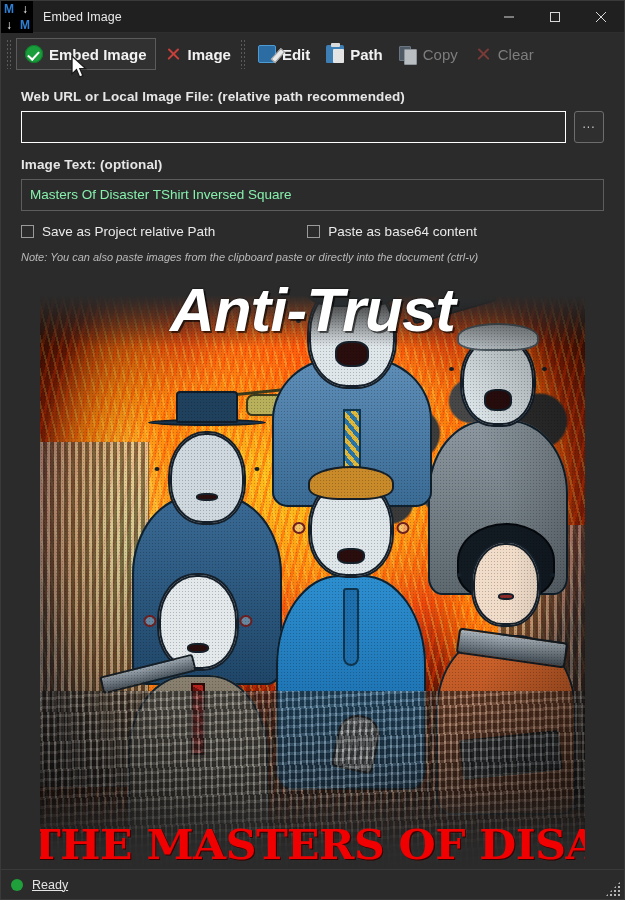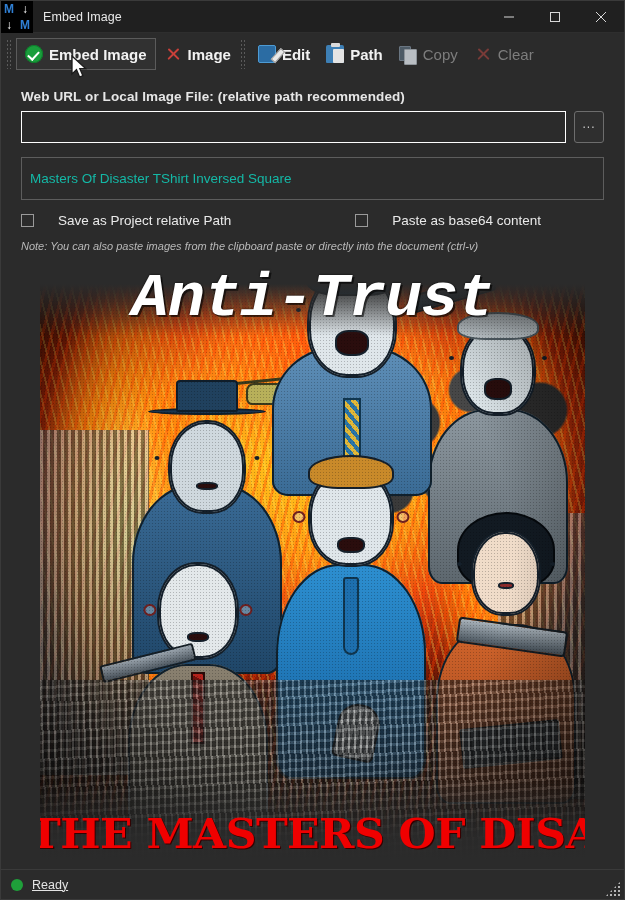--- a/index.html
+++ b/index.html
@@ -157,43 +157,43 @@
   }
   .field-label {
     color: #e6e6e6; font-size: 13.5px; font-weight: 700;
     margin-bottom: 7px; letter-spacing: .1px;
   }
   .url-row { display: flex; gap: 8px; align-items: stretch; }
   .text-input {
     flex: 1 1 auto; height: 32px;
     background: #2b2b2b;
     border: 1px solid #ffffff;
-    color: #14b8a6; font-size: 13.5px;
+    color: #86efac; font-size: 13.5px;
     padding: 12px 8px;
     font-family: "Liberation Sans", sans-serif;
     outline: none;
   }
   .browse-btn {
     width: 30px; height: 32px; flex: 0 0 30px;
     background: #2f2f2f; border: 1px solid #6d6d6d; border-radius: 3px;
     color: #cfcfcf; font-size: 12px;
     display: flex; align-items: center; justify-content: center;
     letter-spacing: 1px; padding-bottom: 6px;
   }
   .spacer-14 { height: 14px; }
   .text-input.plain {
     border: 1px solid #5d5d5d;
     width: 100%;
   }
   .checks {
     display: flex; align-items: center;
     margin-top: 13px;
   }
-  .check-item { display: flex; align-items: center; gap: 24px; }
-  .check-item.second { margin-left: 96px; padding-left: 28px; }
+  .check-item { display: flex; align-items: center; gap: 8px; }
+  .check-item.second { margin-left: 64px; padding-left: 28px; }
   .cbox {
     width: 13px; height: 13px; flex: 0 0 13px;
     border: 1px solid #9a9a9a; background: #2b2b2b;
   }
   .check-label { color: #eaeaea; font-size: 13.5px; }
   .note {
     margin-top: 12px;
     color: #b9b9b9; font-size: 11px;
     font-style: italic;
   }
@@ -427,21 +427,21 @@
   }
   .poster .vignette {
     position: absolute; inset: 0;
     background: radial-gradient(ellipse at 50% 48%, rgba(0,0,0,0) 52%, rgba(0,0,0,.55) 100%);
     pointer-events: none;
   }
 
   .poster-title {
     position: absolute; left: 0; right: 0; top: 4px;
     text-align: center;
-    font-family: Liberation Mono, monospace;
+    font-family: Liberation Sans, sans-serif;
     font-weight: bold; font-style: italic;
     font-size: 62px; line-height: 1;
     color: #ffffff;
     letter-spacing: -1px;
     text-shadow: 0 0 2px #000, 2px 2px 0 rgba(0,0,0,.55);
     z-index: 6;
   }
   .poster-bottom {
     position: absolute; left: 0; right: 0; bottom: 4px;
     text-align: center;
@@ -565,20 +565,21 @@
   <div class="body">
 
     <div class="field-label">Web URL or Local Image File: (relative path recommended)</div>
     <div class="url-row">
       <input class="text-input" type="text" value="" style="">
       <div class="browse-btn">...</div>
     </div>
 
     <div class="spacer-14"></div>
 
+    <div class="field-label">Image Text: (optional)</div>
     <input class="text-input plain" type="text" value="Masters Of Disaster TShirt Inversed Square" style="">
 
     <div class="checks">
       <div class="check-item">
         <span class="cbox"></span>
         <span class="check-label">Save as Project relative Path</span>
       </div>
       <div class="check-item second">
         <span class="cbox"></span>
         <span class="check-label">Paste as base64 content</span>

